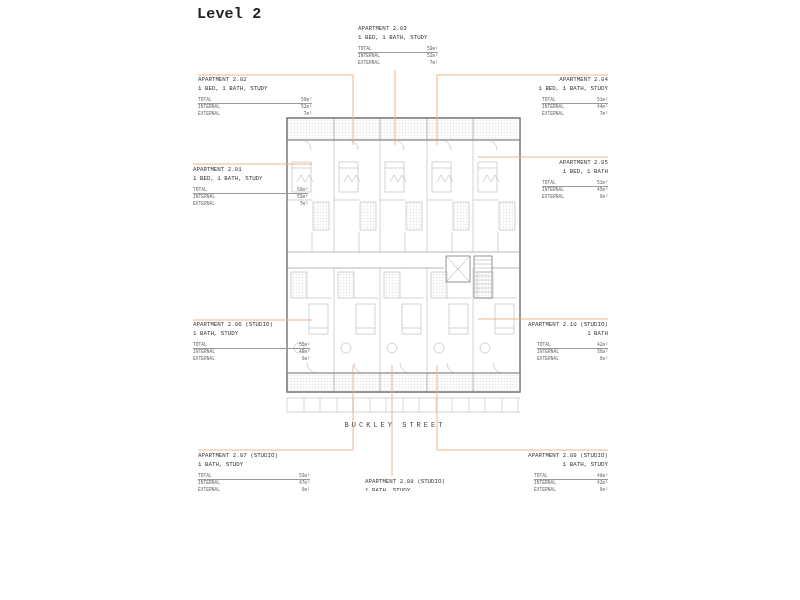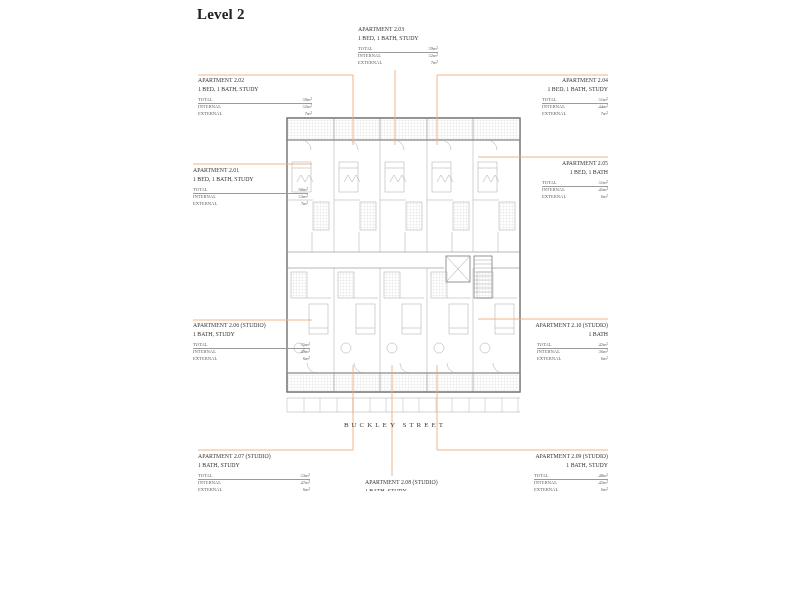--- a/index.html
+++ b/index.html
@@ -1,17 +1,17 @@
 <!DOCTYPE html>
 <html><head>
 <meta charset="utf-8">
 <style>
   html,body{margin:0;padding:0;background:#ffffff;}
   .sheet{position:relative;width:800px;height:491px;background:#ffffff;overflow:hidden;
-         font-family:Liberation Serif, serif;color:#333;}
+         font-family:Liberation Mono, monospace;color:#333;}
   .layer{position:absolute;left:0;top:0;width:800px;height:600px;}
   .title{position:absolute;left:197px;top:6px;font-size:15px;font-weight:600;color:#222;margin:0;letter-spacing:.2px;}
   .street{position:absolute;left:330px;top:421px;width:130px;text-align:center;
           font-size:7px;letter-spacing:3px;color:#444;font-weight:500;}
   .apt{position:absolute;font-size:5.8px;line-height:1.55;color:#3a3a3a;}
   .apt .apt-name{white-space:nowrap;}
   .apt .apt-type{white-space:nowrap;}
   .apt-table{margin-top:2px;font-size:4.6px;color:#666;}
   .apt-table .row{display:flex;justify-content:space-between;padding:.6px 0;line-height:1.2;}
   .apt-table .row.total{border-bottom:.5px solid #9a9a9a;}

